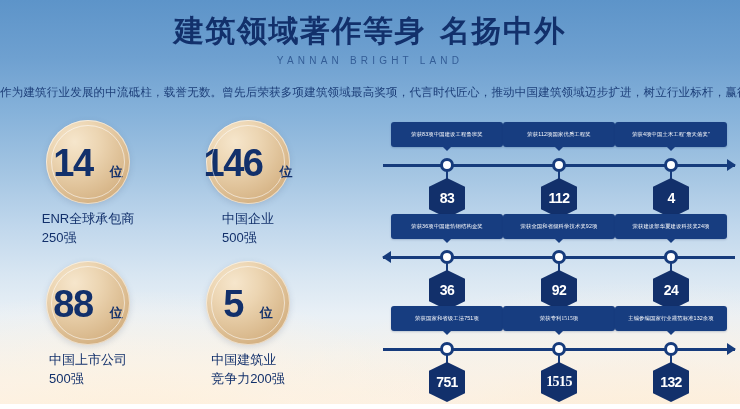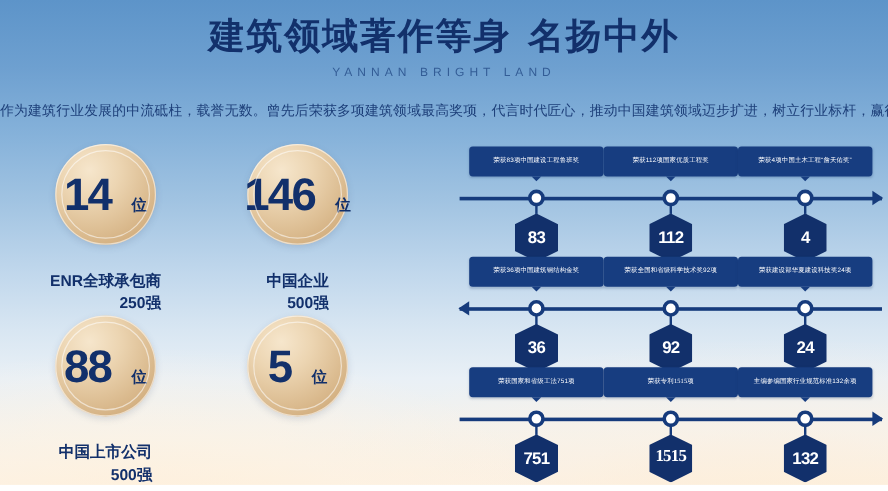--- a/index.html
+++ b/index.html
@@ -124,26 +124,26 @@
     line-height: 1;
   }
   .coin-unit {
     font-size: 13px;
     font-weight: bold;
     color: #12306b;
     margin-left: 1px;
     line-height: 1;
   }
   .stat-cap {
-    margin-top: 21px;
-    text-align: right;
+    margin-top: 6px;
+    text-align: left;
     font-size: 13px;
     color: #12306b;
     line-height: 1.45;
-    font-weight: 700;
+    font-weight: 400;
   }
 
   
   .timelines {
     position: absolute;
     left: 383px;
     top: 122px;
     width: 352px;
     height: 280px;
   }
@@ -302,20 +302,22 @@
     </div>
 
     <div class="stat">
       <div class="coin">
         <div class="coin-inner">
           <span class="coin-num">5</span>
           <span class="coin-unit">位</span>
         </div>
       </div>
       <div class="stat-cap">
+        <div>中国建筑业</div>
+        <div>竞争力200强</div>
       </div>
     </div>
 
   </div>
 
   <div class="timelines">
 
     <div class="tl-row">
       <div class="tl-axis"></div>
       <div class="tl-arrow right"></div>

